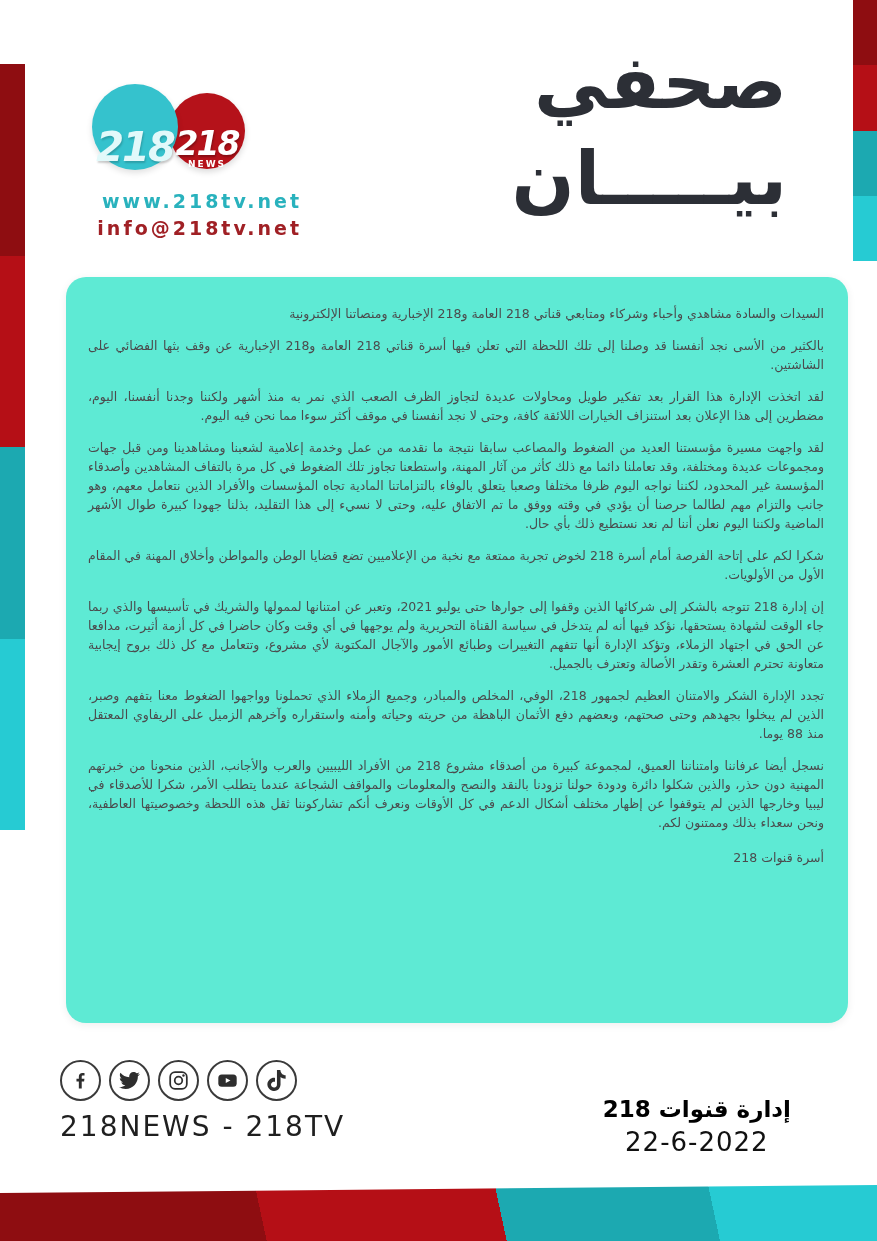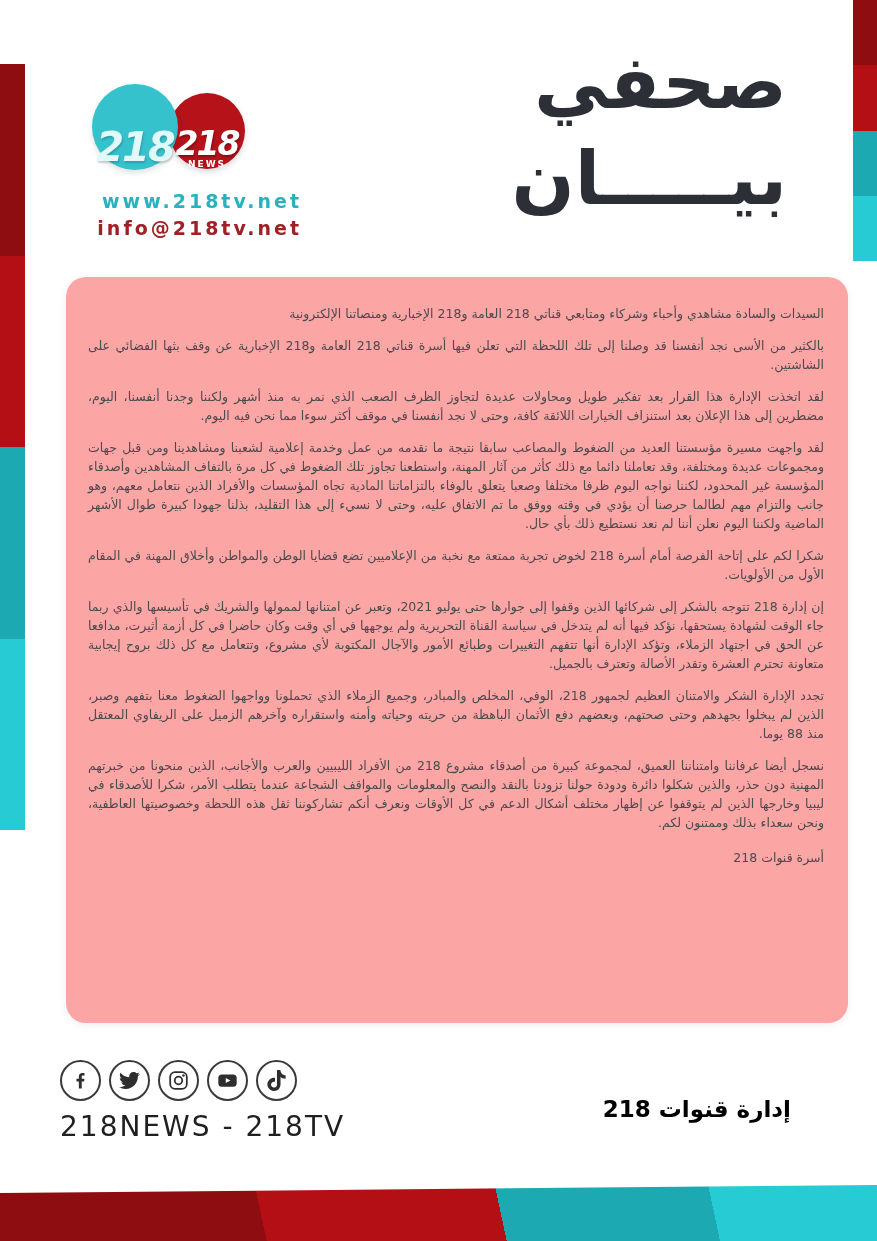--- a/index.html
+++ b/index.html
@@ -61,21 +61,21 @@
 
   
   .title-block {
     position:absolute; top:34px; right:90px; text-align:right; direction:rtl;
     color:#2c2f36; font-weight:bold; line-height:96px; font-size:74px;
   }
 
   
   .card {
     position:absolute; left:66px; top:277px; width:782px; height:746px;
-    background:#fca5a5; border-radius:20px;
+    background:#5eead4; border-radius:20px;
     box-shadow:0 2px 8px rgba(0,0,0,.07);
     padding:27px 24px 0 22px;
     direction:rtl; overflow:hidden;
   }
   .card p {
     text-align:justify; color:#4b4b4d;
     font-size:12.5px; line-height:1.52;
     margin-bottom:13px;
   }
   .card p.signature { text-align:right; margin-top:16px; }
@@ -174,13 +174,14 @@
       <svg viewBox="0 0 24 24" fill="#2e2e2e">
           <path d="M12.53.02C13.84 0 15.14.01 16.44 0c.08 1.53.63 3.09 1.75 4.17 1.12 1.11 2.7 1.62 4.24 1.79v4.03c-1.44-.05-2.89-.35-4.2-.97-.57-.26-1.1-.59-1.62-.93-.01 2.92.01 5.84-.02 8.75-.08 1.4-.54 2.79-1.35 3.94-1.31 1.92-3.58 3.17-5.91 3.21-1.43.08-2.86-.31-4.08-1.03-2.02-1.19-3.44-3.37-3.65-5.71-.02-.5-.03-1-.01-1.49.18-1.9 1.12-3.72 2.58-4.96 1.66-1.44 3.98-2.13 6.15-1.72.02 1.48-.04 2.96-.04 4.44-.99-.32-2.15-.23-3.02.37-.63.41-1.11 1.04-1.36 1.75-.21.51-.15 1.07-.14 1.61.24 1.64 1.82 3.02 3.5 2.87 1.12-.01 2.19-.66 2.77-1.61.19-.33.4-.67.41-1.06.1-1.79.06-3.57.07-5.36.01-4.03-.01-8.05.02-12.07z"></path>
         </svg>
     </span>
   </div>
   <div class="handles-text">218NEWS - 218TV</div>
 </div>
 
 <div class="footer-right">
   <div class="issuer">إدارة قنوات 218</div>
+  <div class="issue-date">22-6-2022</div>
 </div>
 
 </body></html>

